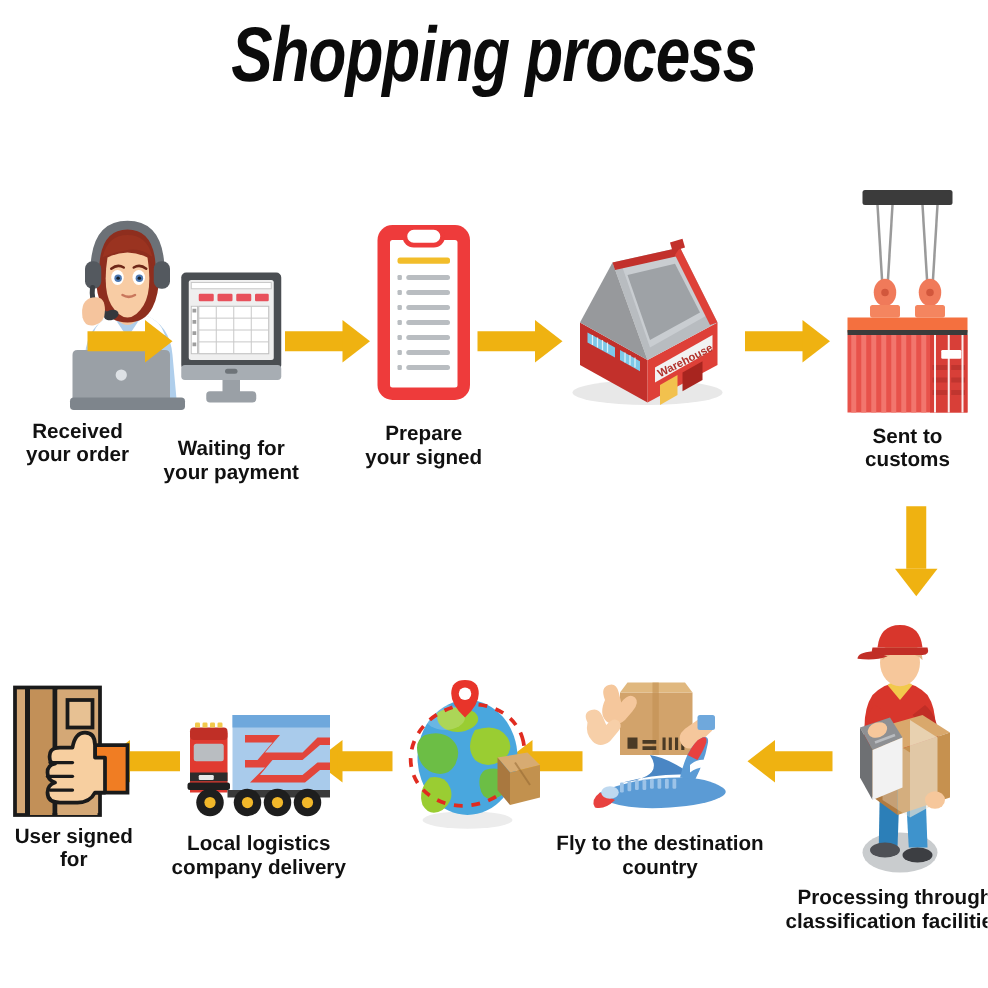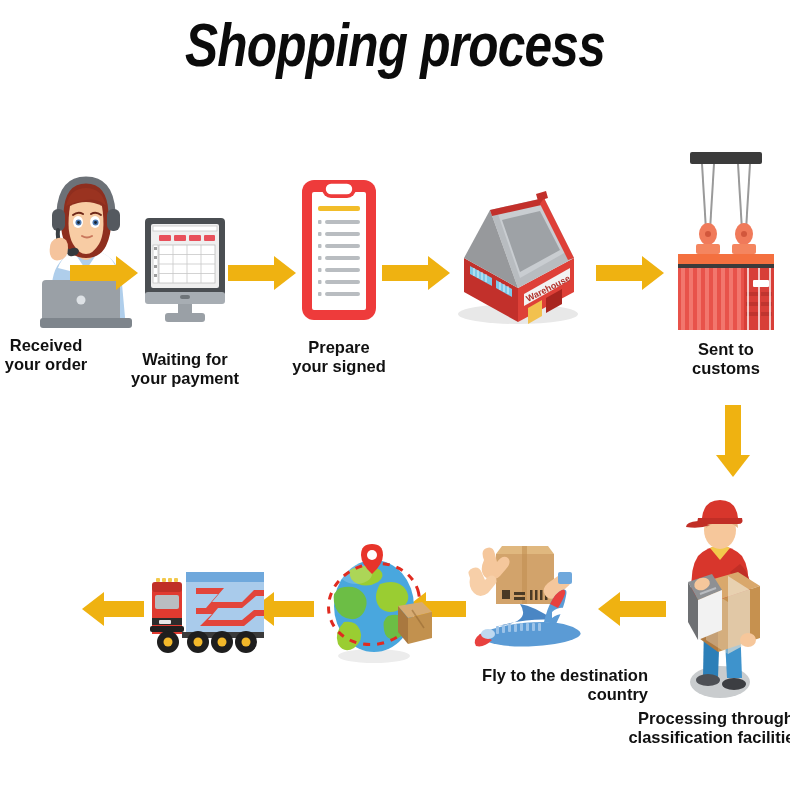--- a/index.html
+++ b/index.html
@@ -89,21 +89,21 @@
 
   svg { display: block; overflow: visible; }
 </style>
 </head>
 <body>
 
 <div id="stage">
 
   <div id="title">Shopping process</div>
 
-  <div class="step" style="left:0px; top:176px; width:92px;padding-left:40px;">
+  <div class="step" style="left:16px; top:176px; width:92px;padding-left:40px;">
     <div class="art agent">
       <svg width="92" height="152" viewBox="0 0 92 152">
 
         <path d="M12 108 Q14 84 34 76 L60 76 Q80 84 82 108 L86 152 L8 152 Z" fill="#AFCEEB"></path>
         <path d="M34 76 L46 94 L58 76 L60 76 Q72 80 76 92 L58 96 L46 104 L34 96 L18 92 Q22 80 34 76Z" fill="#FFFFFF"></path>
 
         <path d="M38 62 h16 v18 q-8 8 -16 0 Z" fill="#F3C39C"></path>
 
         <path d="M22 26 q0 -22 24 -22 t24 22 q4 28 -4 44 q-6 12 -20 12 t-20 -12 q-8 -16 -4 -44Z" fill="#8E2E1E"></path>
 
@@ -429,21 +429,21 @@
           <rect x="46" y="86" width="3" height="8" rx="1"></rect>
           <rect x="52" y="86" width="3" height="8" rx="1"></rect>
           <rect x="58" y="85" width="3" height="8" rx="1"></rect>
           <rect x="64" y="85" width="3" height="8" rx="1"></rect>
           <rect x="70" y="85" width="3" height="8" rx="1"></rect>
           <rect x="76" y="85" width="3" height="8" rx="1"></rect>
         </g>
         <ellipse cx="26" cy="96" rx="7" ry="5" fill="#BFD9F0"></ellipse>
       </svg>
     </div>
-    <div class="caption" style="top:128px; width:240px;text-align:right;">Fly to the destination
+    <div class="caption" style="top:128px; width:240px;">Fly to the destination
 country</div>
   </div>
 
   <div class="arrow-h left" style="left:404px; top:592px; width:62px;">
     <div class="head"></div>
       <div class="shaft" style="left:18px; width:44px;"></div>
   </div>
 
   <div class="step" style="left:316px; top:540px; width:124px;">
     <div class="art globe-art">
@@ -511,21 +511,49 @@
             <circle cx="22" cy="80" r="4.5" fill="#F2B82A"></circle>
           <circle cx="52" cy="80" r="11" fill="#1E1E1E"></circle>
             <circle cx="52" cy="80" r="4.5" fill="#F2B82A"></circle>
           <circle cx="76" cy="80" r="11" fill="#1E1E1E"></circle>
             <circle cx="76" cy="80" r="4.5" fill="#F2B82A"></circle>
           <circle cx="100" cy="80" r="11" fill="#1E1E1E"></circle>
             <circle cx="100" cy="80" r="4.5" fill="#F2B82A"></circle>
         </g>
       </svg>
     </div>
+    <div class="caption" style="top:104px; width:220px;">Local logistics
+company delivery</div>
   </div>
 
   <div class="arrow-h left" style="left:82px; top:592px; width:62px;">
     <div class="head"></div>
       <div class="shaft" style="left:18px; width:44px;"></div>
   </div>
 
+  <div class="step" style="left:10px; top:548px; width:98px;">
+    <div class="art door-art">
+      <svg width="98" height="106" viewBox="0 0 98 106">
+
+        <rect x="2" y="2" width="68" height="102" fill="#D4A876" stroke="#1A1A1A" stroke-width="3"></rect>
+
+        <rect x="10" y="2" width="4" height="102" fill="#1A1A1A"></rect>
+        <rect x="14" y="4" width="18" height="100" fill="#C29058"></rect>
+        <rect x="32" y="2" width="4" height="102" fill="#1A1A1A"></rect>
+        <rect x="36" y="4" width="32" height="100" fill="#D4A876"></rect>
+
+        <rect x="44" y="12" width="20" height="22" fill="#E7C193" stroke="#1A1A1A" stroke-width="3"></rect>
+
+        <path d="M66 48 h26 v38 h-26 Z" fill="#F07D23" stroke="#1A1A1A" stroke-width="3"></path>
+
+        <path d="M30 60 q-2 -10 8 -10 h10 q2 -12 10 -12 q8 0 8 10 l0 10 h8 v28 h-8 q-4 8 -14 8 h-14 q-10 0 -10 -8 q0 -6 6 -8 q-6 -2 -6 -8 q0 -6 6 -7 q-4 -1 -4 -3Z" fill="#F7CFA0" stroke="#1A1A1A" stroke-width="3" stroke-linejoin="round"></path>
+        <g stroke="#1A1A1A" stroke-width="2.6" fill="none" stroke-linecap="round">
+          <line x1="30" y1="62" x2="48" y2="62"></line>
+          <line x1="28" y1="73" x2="48" y2="73"></line>
+          <line x1="30" y1="84" x2="48" y2="84"></line>
+        </g>
+      </svg>
+    </div>
+    <div class="caption" style="top:112px;">User signed
+for</div>
+  </div>
 
 </div>
 
 </body></html>

